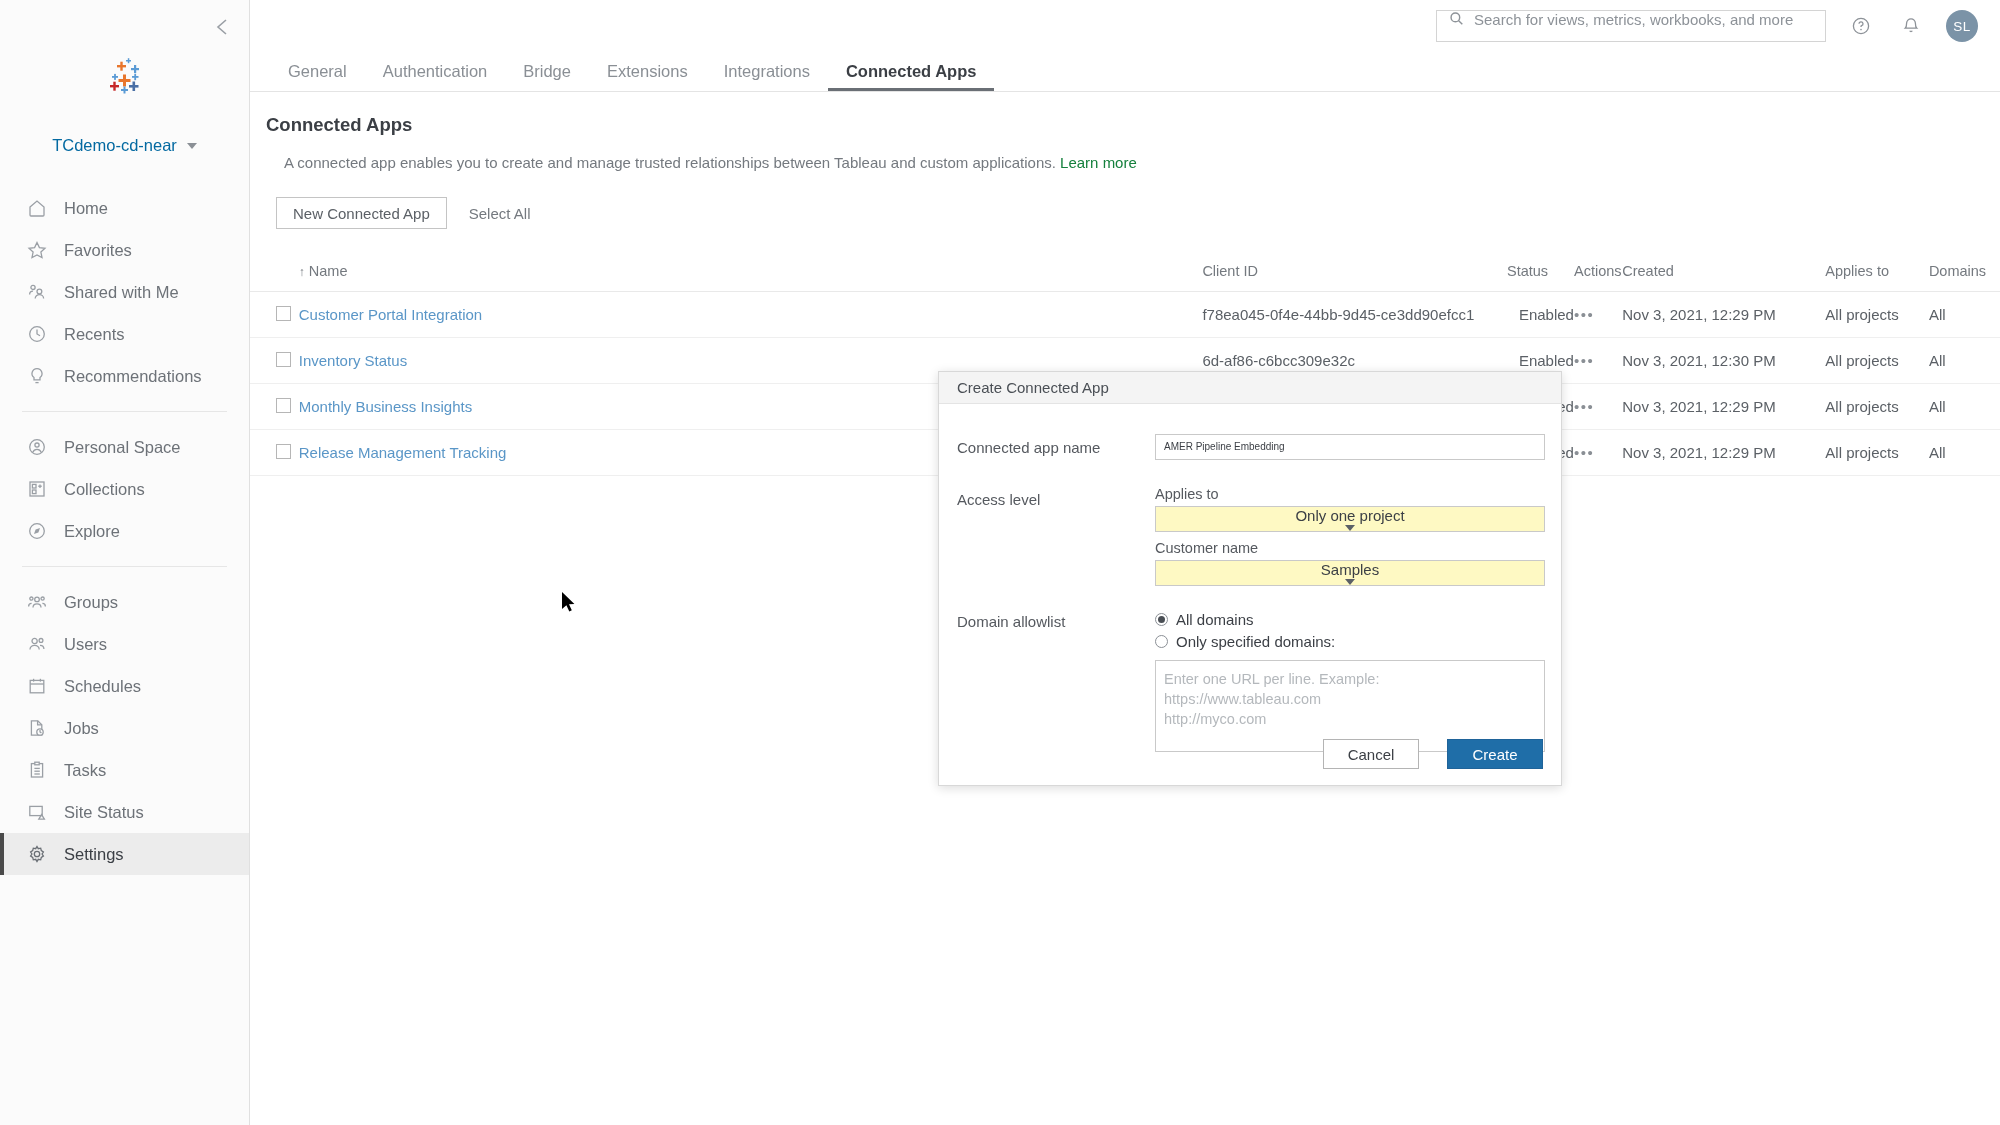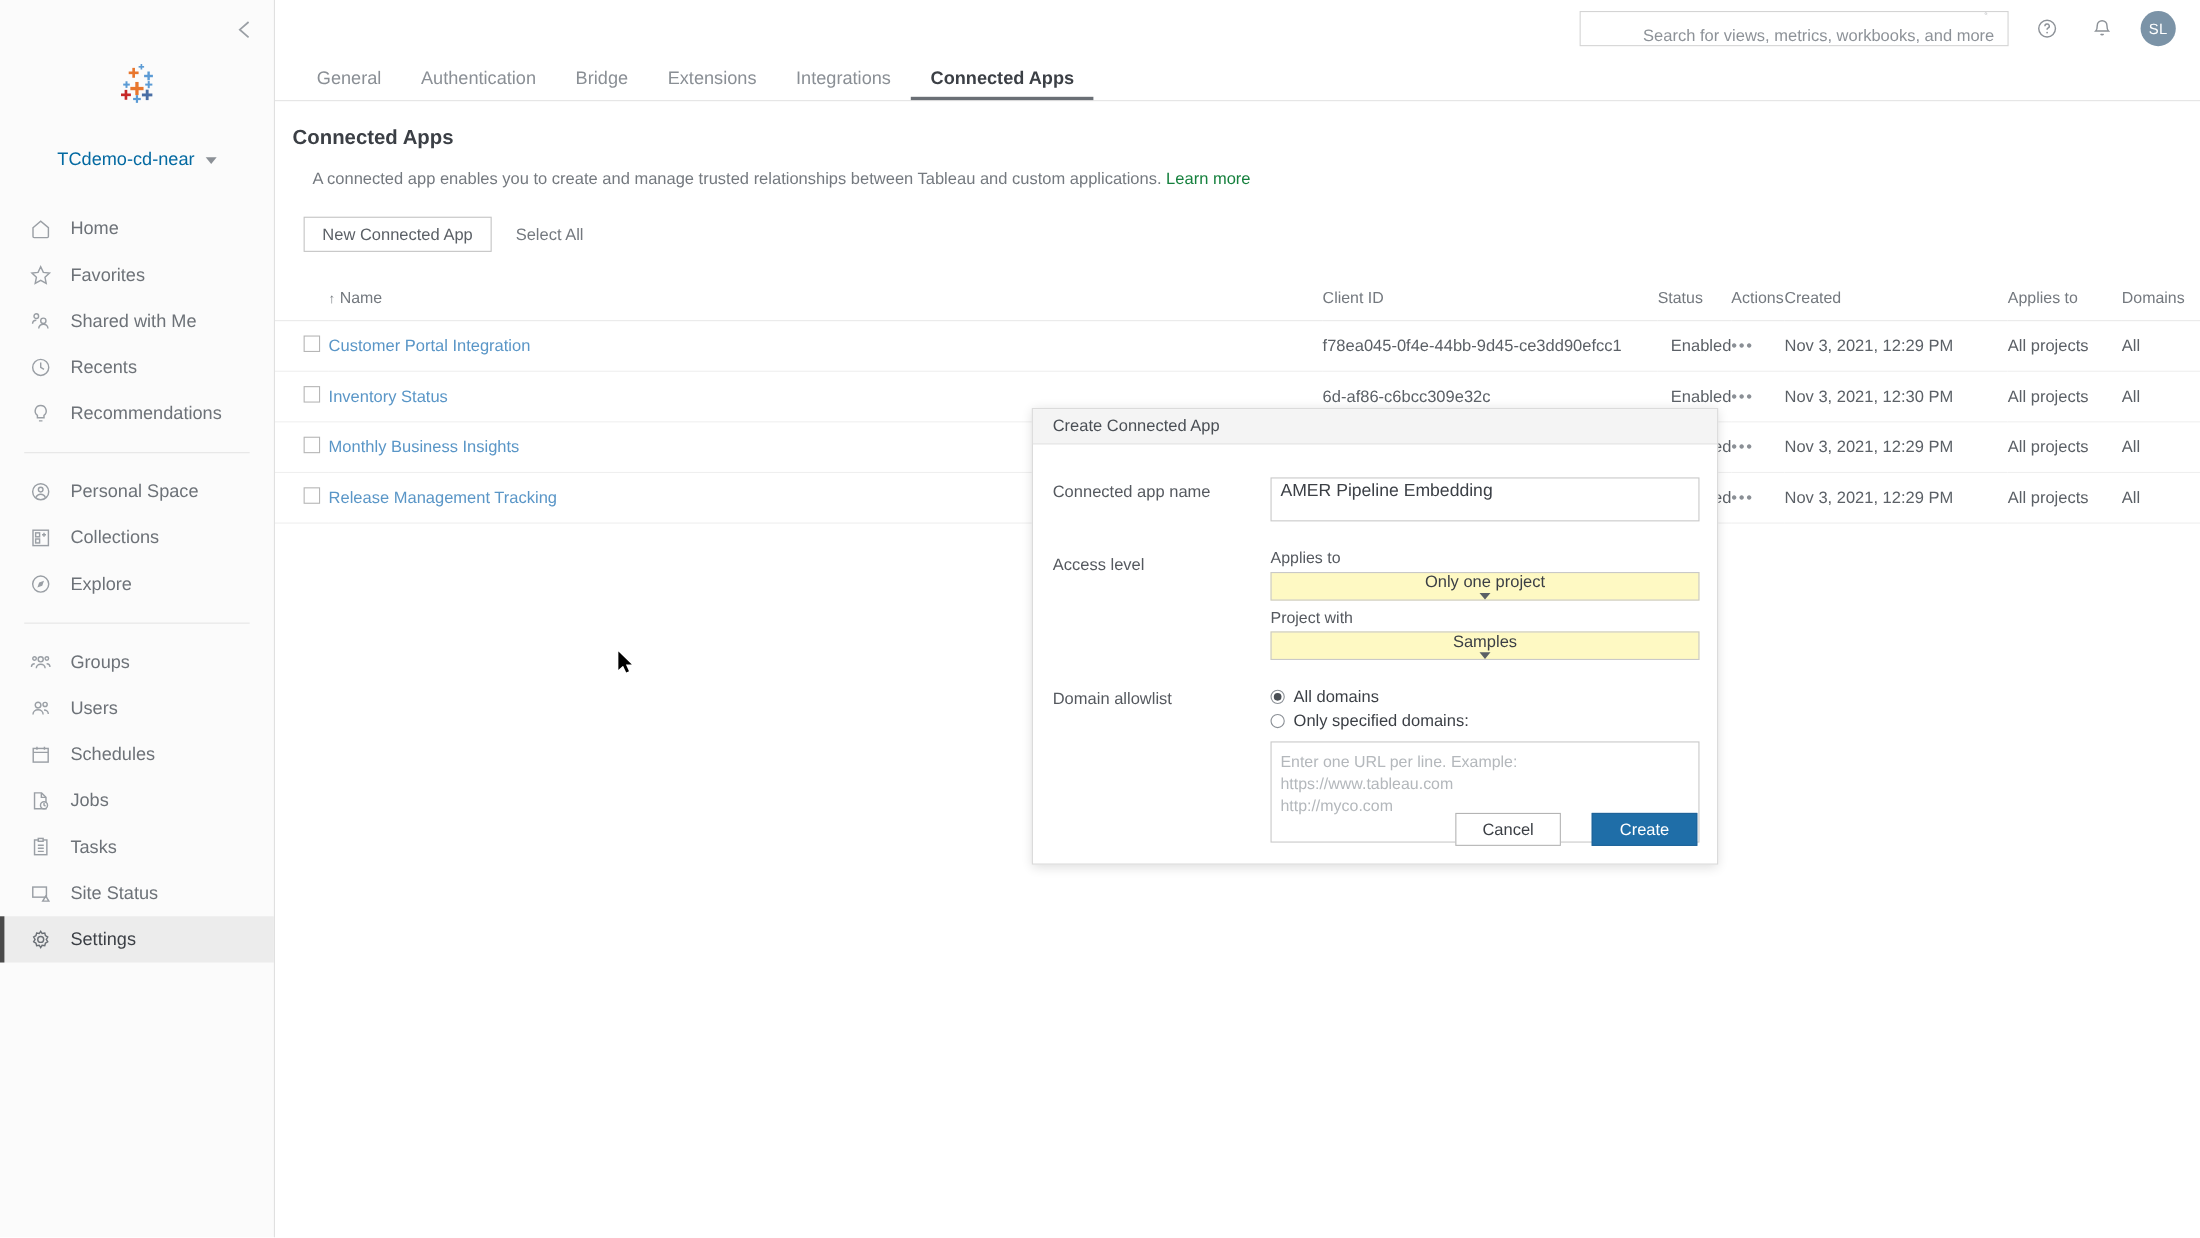--- a/index.html
+++ b/index.html
@@ -54,23 +54,22 @@
 
   
   .main { flex: 1; height: 1125px; position: relative; background: #fff; }
   .topbar {
     height: 52px; display: flex; align-items: center; justify-content: flex-end;
     padding-right: 22px; gap: 20px;
   }
   .search-box {
     width: 390px; height: 32px;
     border: 1px solid #d4d4d4; background: #fff;
-    display: flex; align-items: flex-end; gap: 10px; padding: 0 12px;
+    display: flex; align-items: flex-start; gap: 10px; padding: 0 12px;
     cursor: text;
-    flex-direction: column;
   }
   .search-placeholder { font-size: 15px; color: #8d9298; }
   .icon-btn { width: 30px; height: 30px; display: flex; align-items: center; justify-content: center; cursor: pointer; }
   .avatar {
     width: 32px; height: 32px; border-radius: 50%;
     background: #7b93a7; color: #fff;
     display: flex; align-items: center; justify-content: center;
     font-size: 13.5px; letter-spacing: .4px; cursor: pointer;
   }
 
@@ -141,22 +140,22 @@
     border-bottom: 1px solid #e4e4e4;
     display: flex; align-items: center; padding-left: 18px;
     font-size: 15px; color: #4a4f55;
   }
   .modal-body { padding: 30px 18px 0 18px; }
   .frow { display: flex; margin-bottom: 0; }
   .flabel { width: 198px; flex: 0 0 198px; font-size: 15px; color: #55595f; padding-top: 5px; }
   .fctl { flex: 1; }
   .sublabel { font-size: 14.5px; color: #55595f; margin-bottom: 4px; }
   .text-input {
-    width: 390px; height: 40px; border: 1px solid #c9c9c9; background: #fff;
-    font-size: 16px; color: #3b3f45; padding: 0 8px; line-height: 24px;
+    width: 390px; height: 26px; border: 1px solid #c9c9c9; background: #fff;
+    font-size: 10px; color: #3b3f45; padding: 0 8px; line-height: 24px;
     cursor: text;
   }
   .select {
     width: 390px; height: 26px; border: 1px solid #c9c9c9; background: #fef9c3;
     font-size: 15px; color: #3b3f45; padding: 0 8px;
     display: flex; align-items: center; justify-content: space-between; cursor: pointer; flex-direction: column;
   }
   .caret-dn {
     width: 0; height: 0;
     border-left: 5px solid transparent; border-right: 5px solid transparent;
@@ -545,21 +544,21 @@
         </div>
 
         <div class="frow" style="margin-bottom:22px;">
           <div class="flabel">Access level</div>
           <div class="fctl">
             <div class="sublabel">Applies to</div>
             <div class="select">
               <span>Only one project</span>
               <span class="caret-dn"></span>
             </div>
-            <div class="sublabel" style="margin-top:8px;">Project with</div>
+            <div class="sublabel" style="margin-top:8px;">Customer name</div>
             <div class="select">
               <span>Samples</span>
               <span class="caret-dn"></span>
             </div>
           </div>
         </div>
 
         <div class="frow">
           <div class="flabel">Domain allowlist</div>
           <div class="fctl">

